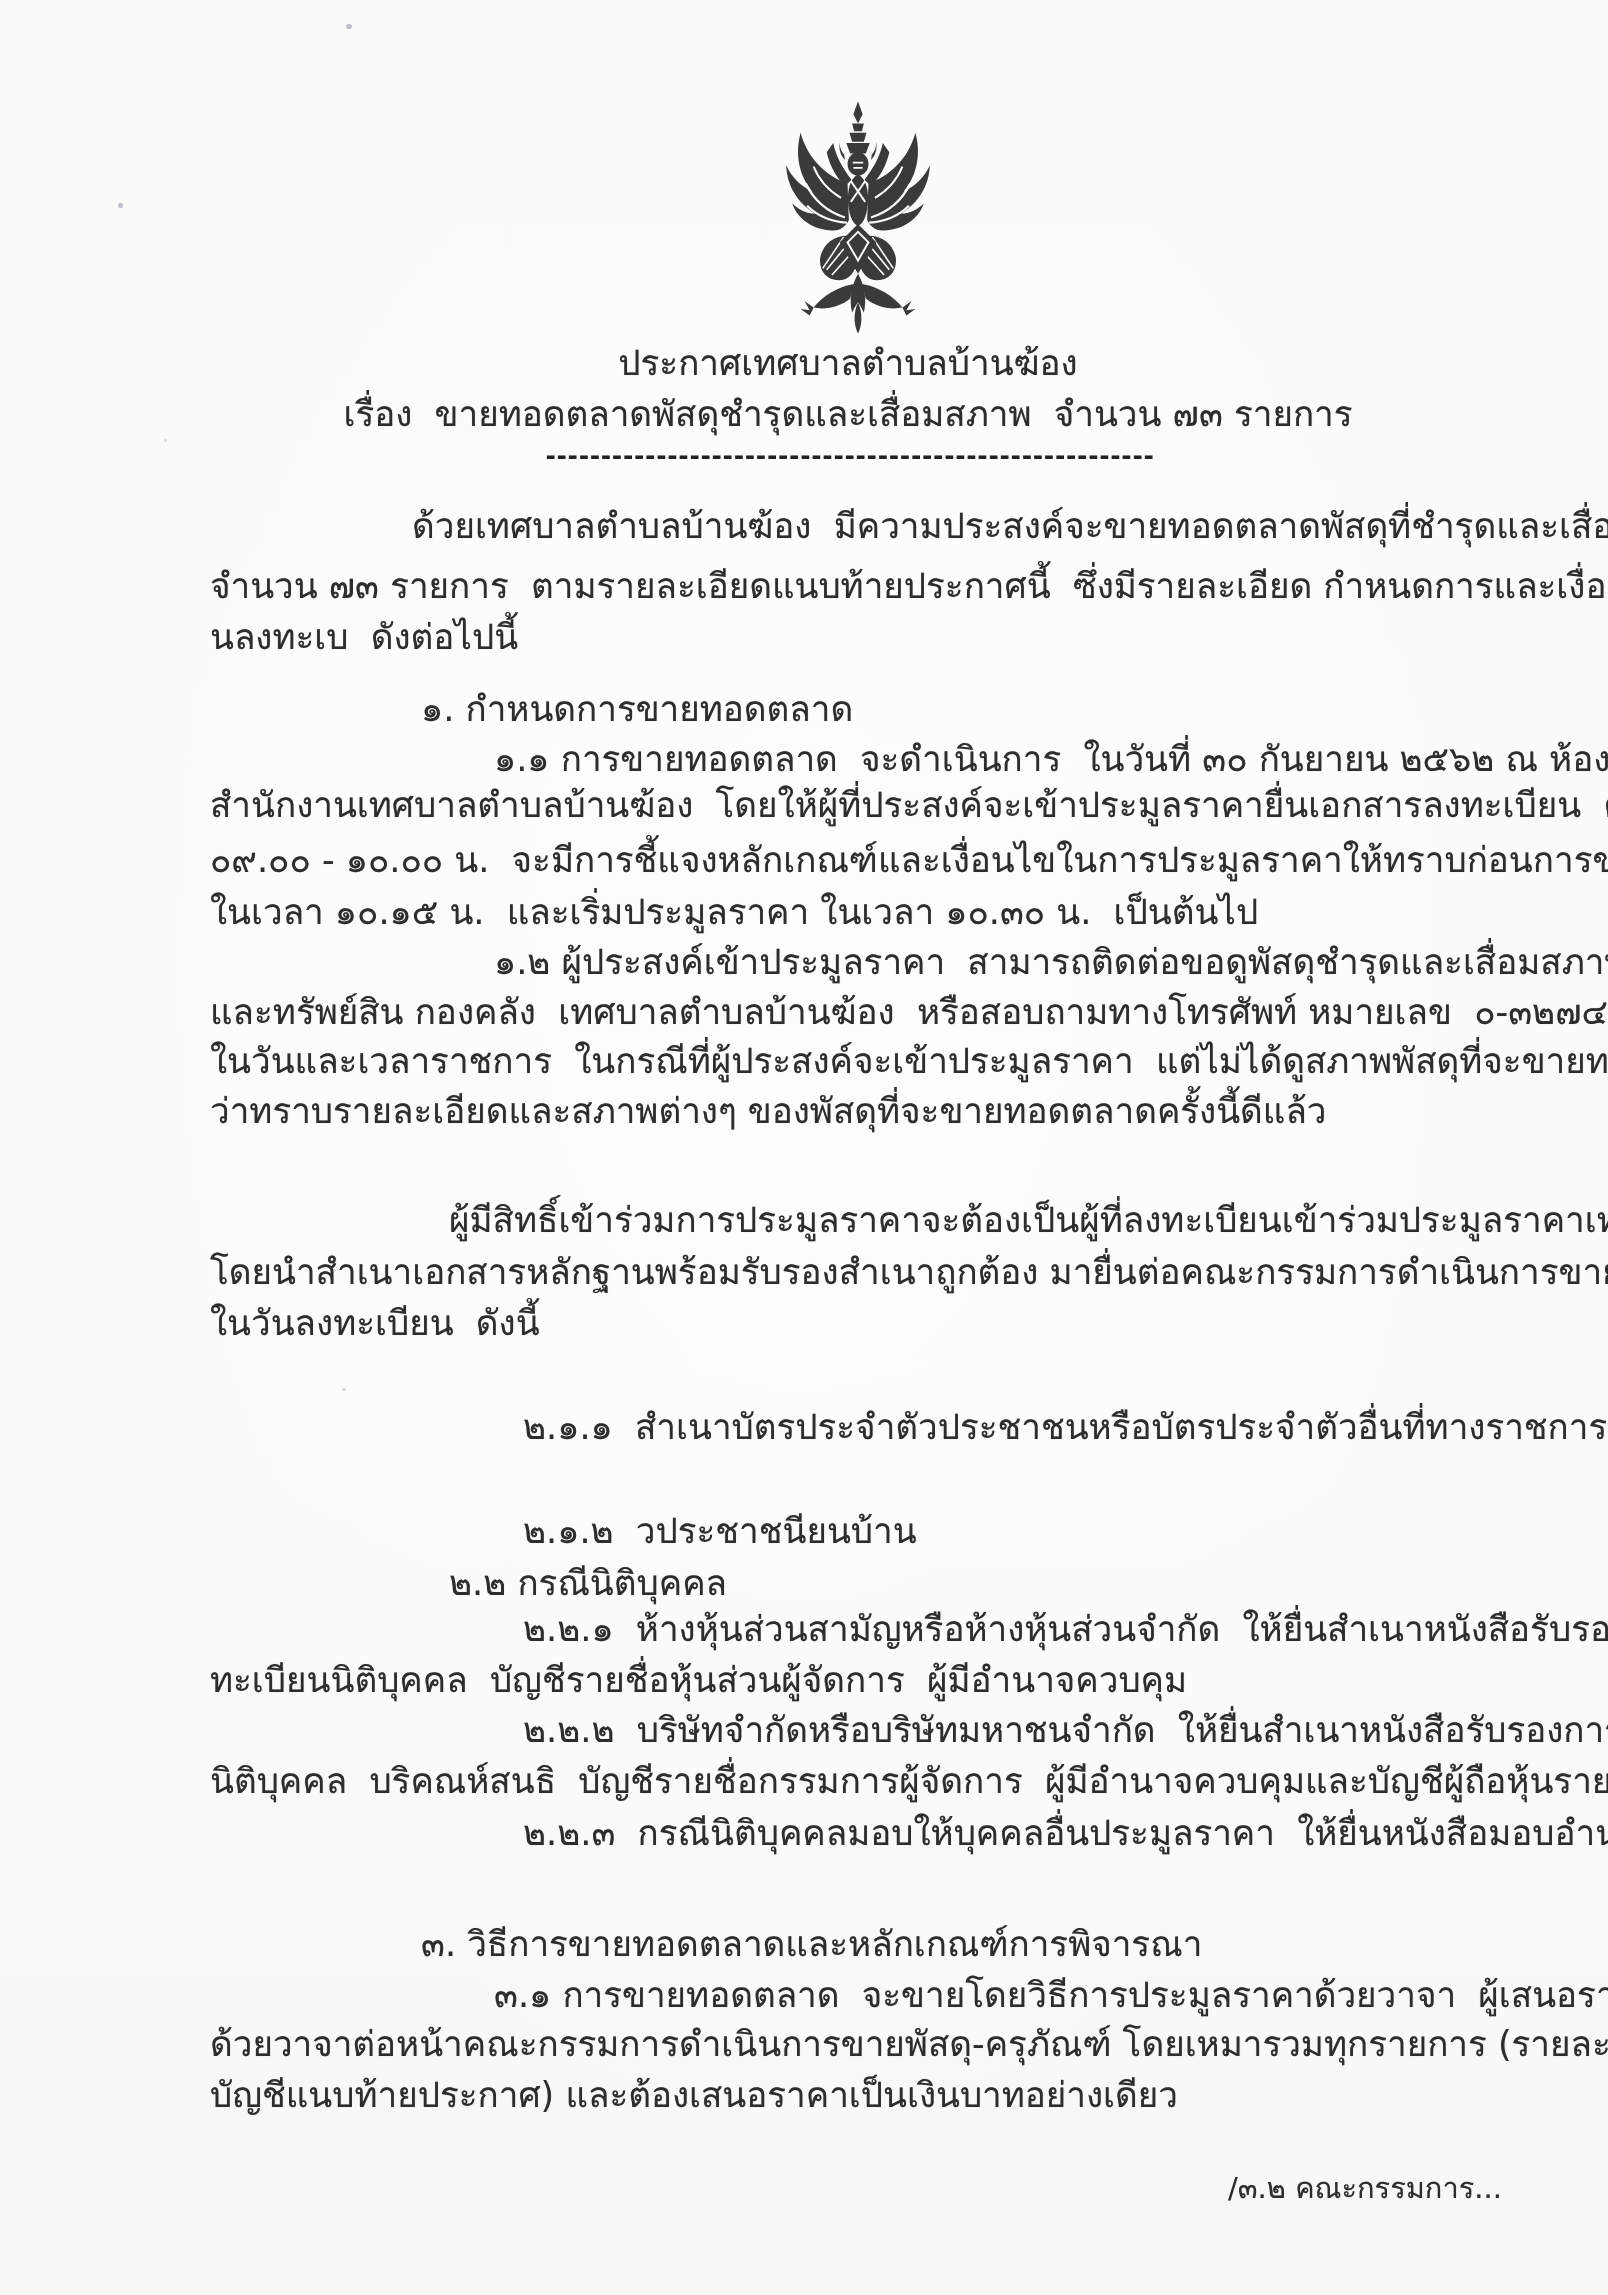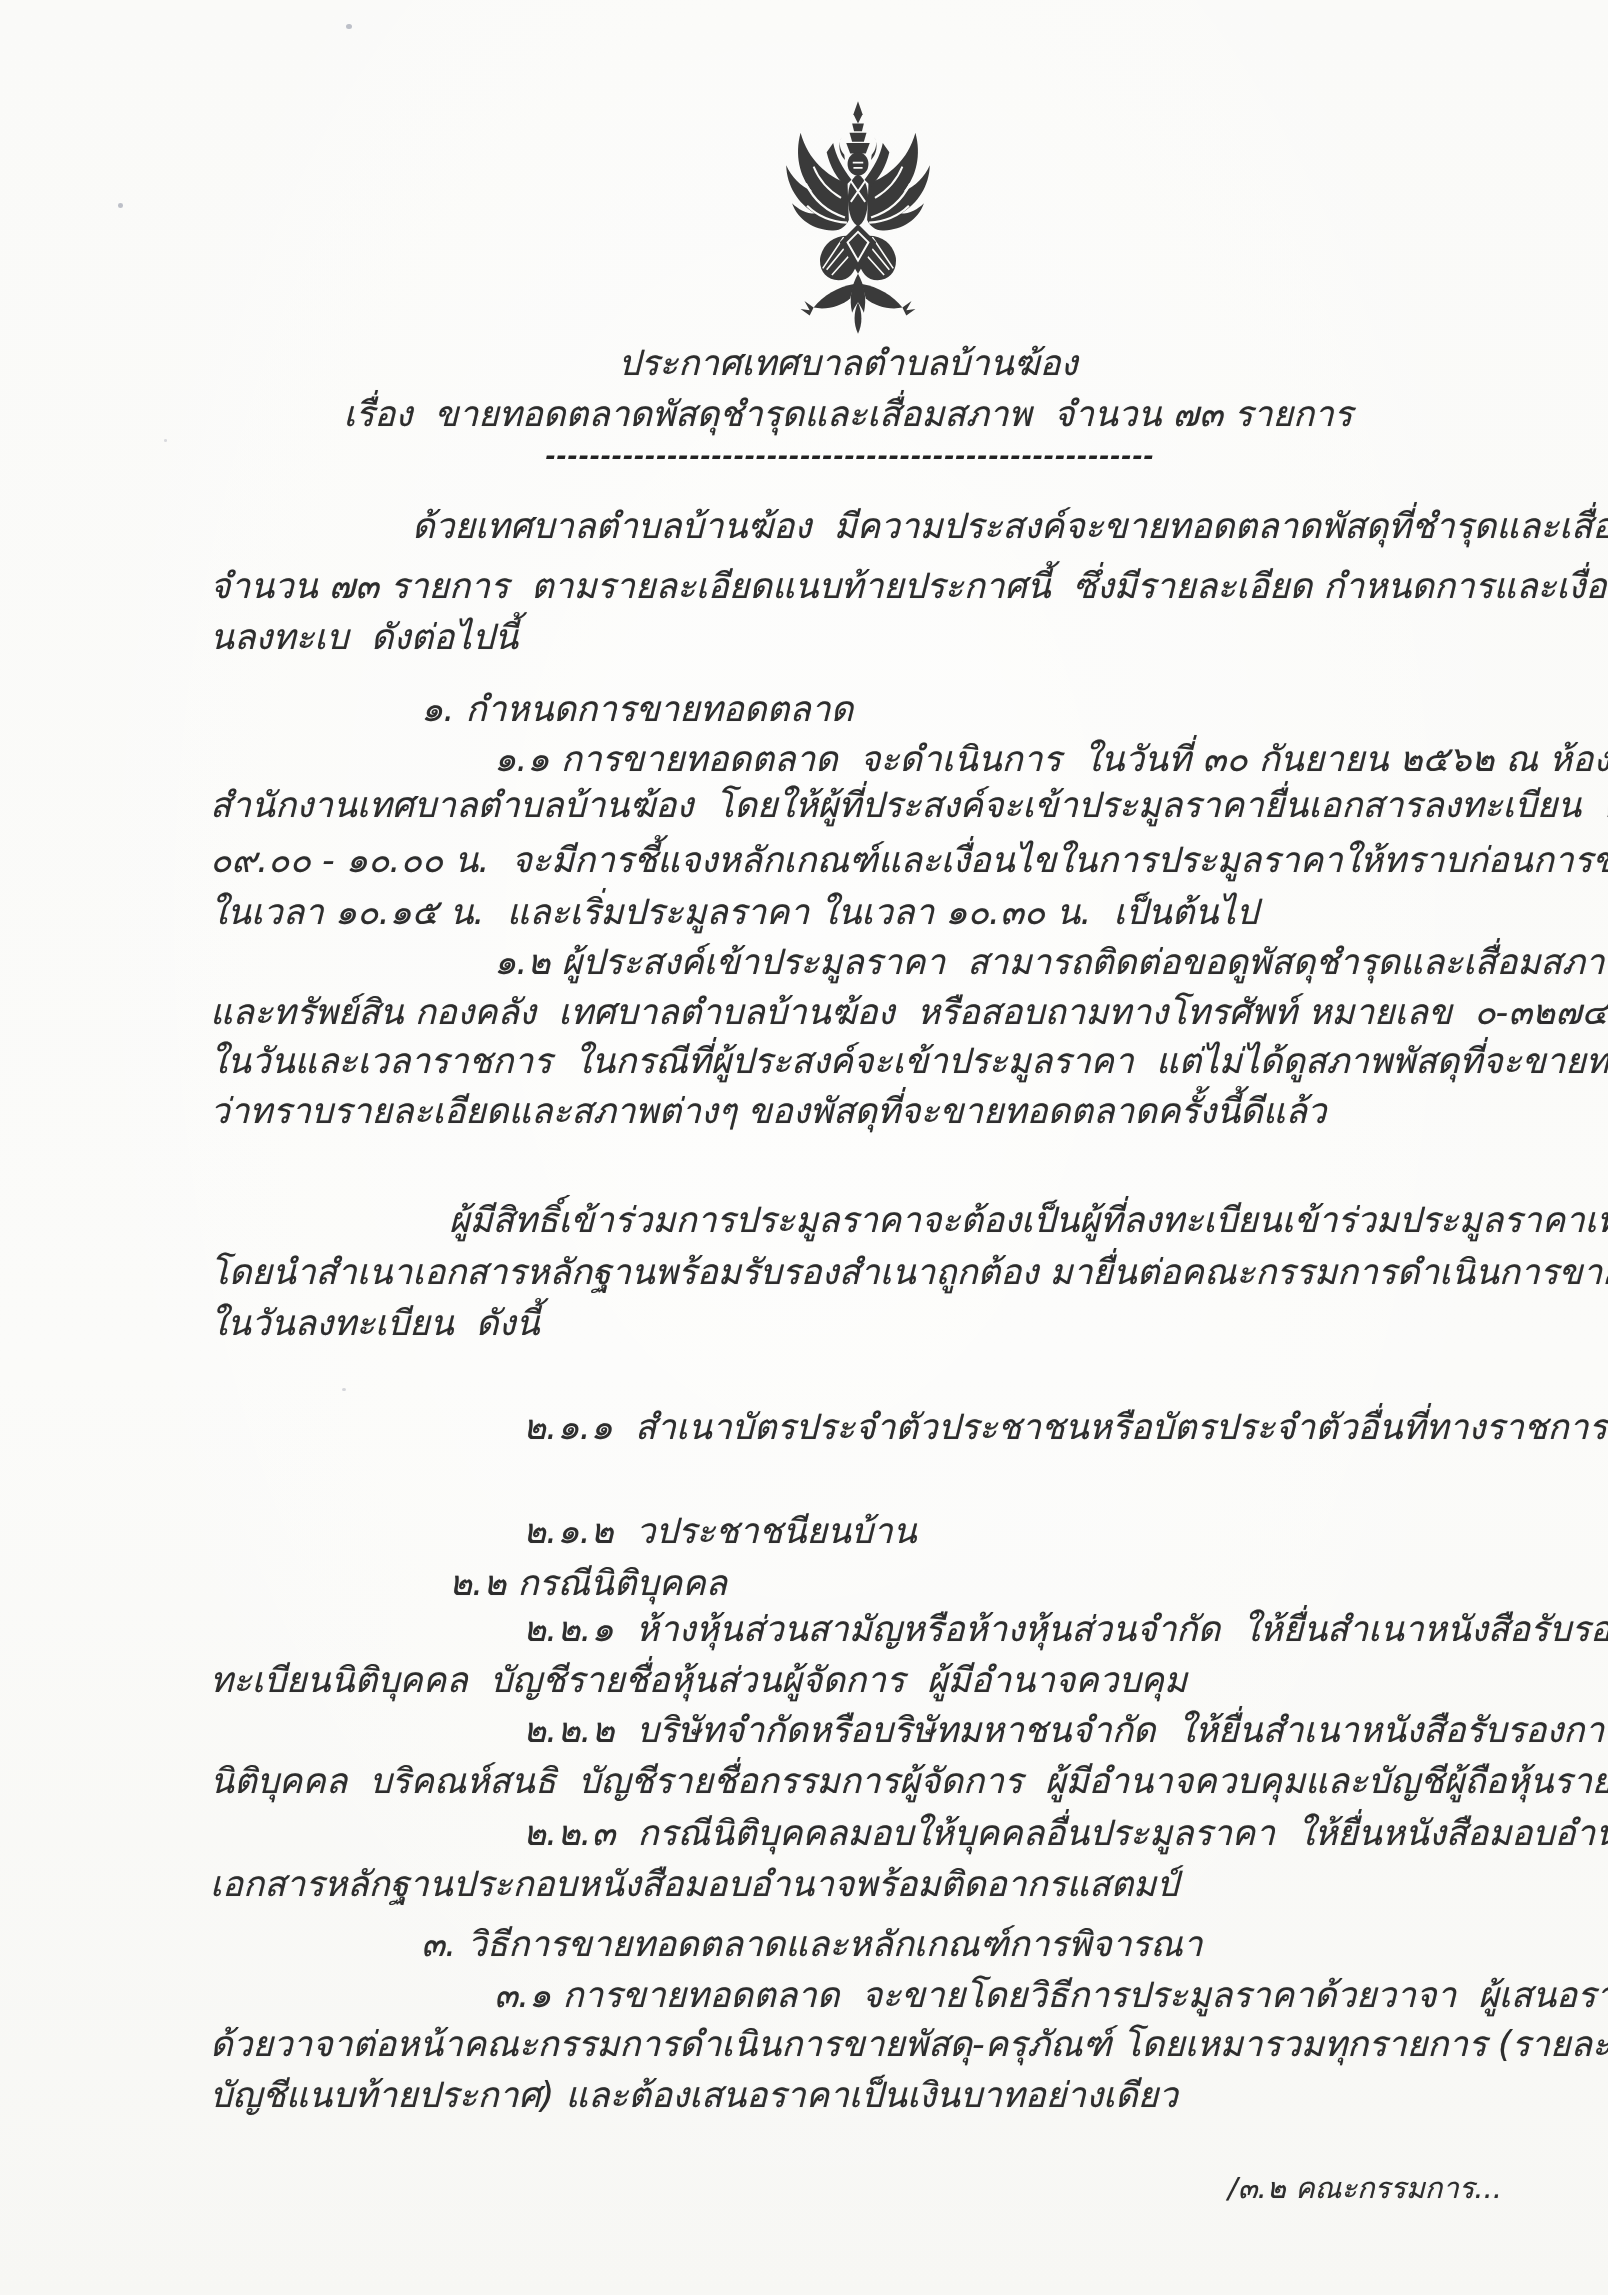--- a/index.html
+++ b/index.html
@@ -6,21 +6,20 @@
   body{
     width:1609px;height:2295px;position:relative;overflow:hidden;
     background:#fbfbf9;
     font-family:"DejaVu Sans","Liberation Sans",sans-serif;
     color:#2d2d2d;
   }
   .page{position:absolute;inset:0;
     background:
       radial-gradient(ellipse at 50% 40%, rgba(255,255,255,.6), rgba(0,0,0,0) 70%),
       linear-gradient(180deg,#fafaf8 0%,#fbfbf9 60%,#f7f7f4 100%);
-    font-style: italic;
   }
   .ln{
     position:absolute;
     font-size:35px;line-height:53px;height:53px;
     white-space:pre;color:#2d2d2d;
     text-shadow:0 0 0.7px rgba(45,45,45,.45);
   }
   
   .x-cont{left:210px;}
   .x-par {left:412px;}
@@ -116,21 +115,20 @@
 
   <div class="ln x-ss" style="top:1401px">๒.๑.๑  สำเนาบัตรประจำตัวประชาชนหรือบัตรประจำตัวอื่นที่ทางราชการออกให้</div>
   <div class="ln x-ss" style="top:1505px">๒.๑.๒  วประชาชนียนบ้าน</div>
 
   <div class="ln x-sub2" style="top:1557px">๒.๒ กรณีนิติบุคคล</div>
   <div class="ln x-ss" style="top:1603px">๒.๒.๑  ห้างหุ้นส่วนสามัญหรือห้างหุ้นส่วนจำกัด  ให้ยื่นสำเนาหนังสือรับรองการจด</div>
   <div class="ln x-cont" style="top:1654px">ทะเบียนนิติบุคคล  บัญชีรายชื่อหุ้นส่วนผู้จัดการ  ผู้มีอำนาจควบคุม</div>
   <div class="ln x-ss" style="top:1704px">๒.๒.๒  บริษัทจำกัดหรือบริษัทมหาชนจำกัด  ให้ยื่นสำเนาหนังสือรับรองการจดทะเบียน</div>
   <div class="ln x-cont" style="top:1755px">นิติบุคคล  บริคณห์สนธิ  บัญชีรายชื่อกรรมการผู้จัดการ  ผู้มีอำนาจควบคุมและบัญชีผู้ถือหุ้นรายใหญ่</div>
   <div class="ln x-ss" style="top:1807px">๒.๒.๓  กรณีนิติบุคคลมอบให้บุคคลอื่นประมูลราคา  ให้ยื่นหนังสือมอบอำนาจและ</div>
-  <div class="ln x-cont" style="top:1858px">เอกสารหลักฐานประกอบหนังสือมอบอำนาจพร้อมติดอากรแสตมป์</div>
 
   <div class="ln x-sec" style="top:1918px">๓. วิธีการขายทอดตลาดและหลักเกณฑ์การพิจารณา</div>
   <div class="ln x-sub1" style="top:1969px">๓.๑ การขายทอดตลาด  จะขายโดยวิธีการประมูลราคาด้วยวาจา  ผู้เสนอราคา  เสนอราคา</div>
   <div class="ln x-cont" style="top:2018px">ด้วยวาจาต่อหน้าคณะกรรมการดำเนินการขายพัสดุ-ครุภัณฑ์ โดยเหมารวมทุกรายการ (รายละเอียดปรากฏตาม</div>
   <div class="ln x-cont" style="top:2069px">บัญชีแนบท้ายประกาศ) และต้องเสนอราคาเป็นเงินบาทอย่างเดียว</div>
 
   <div class="footer-mark">/๓.๒ คณะกรรมการ...</div>
 
   <div class="speck" style="left:346px;top:24px;width:6px;height:5.3px"></div>
   <div class="speck" style="left:118px;top:203px;width:5.3px;height:4.7px"></div>

